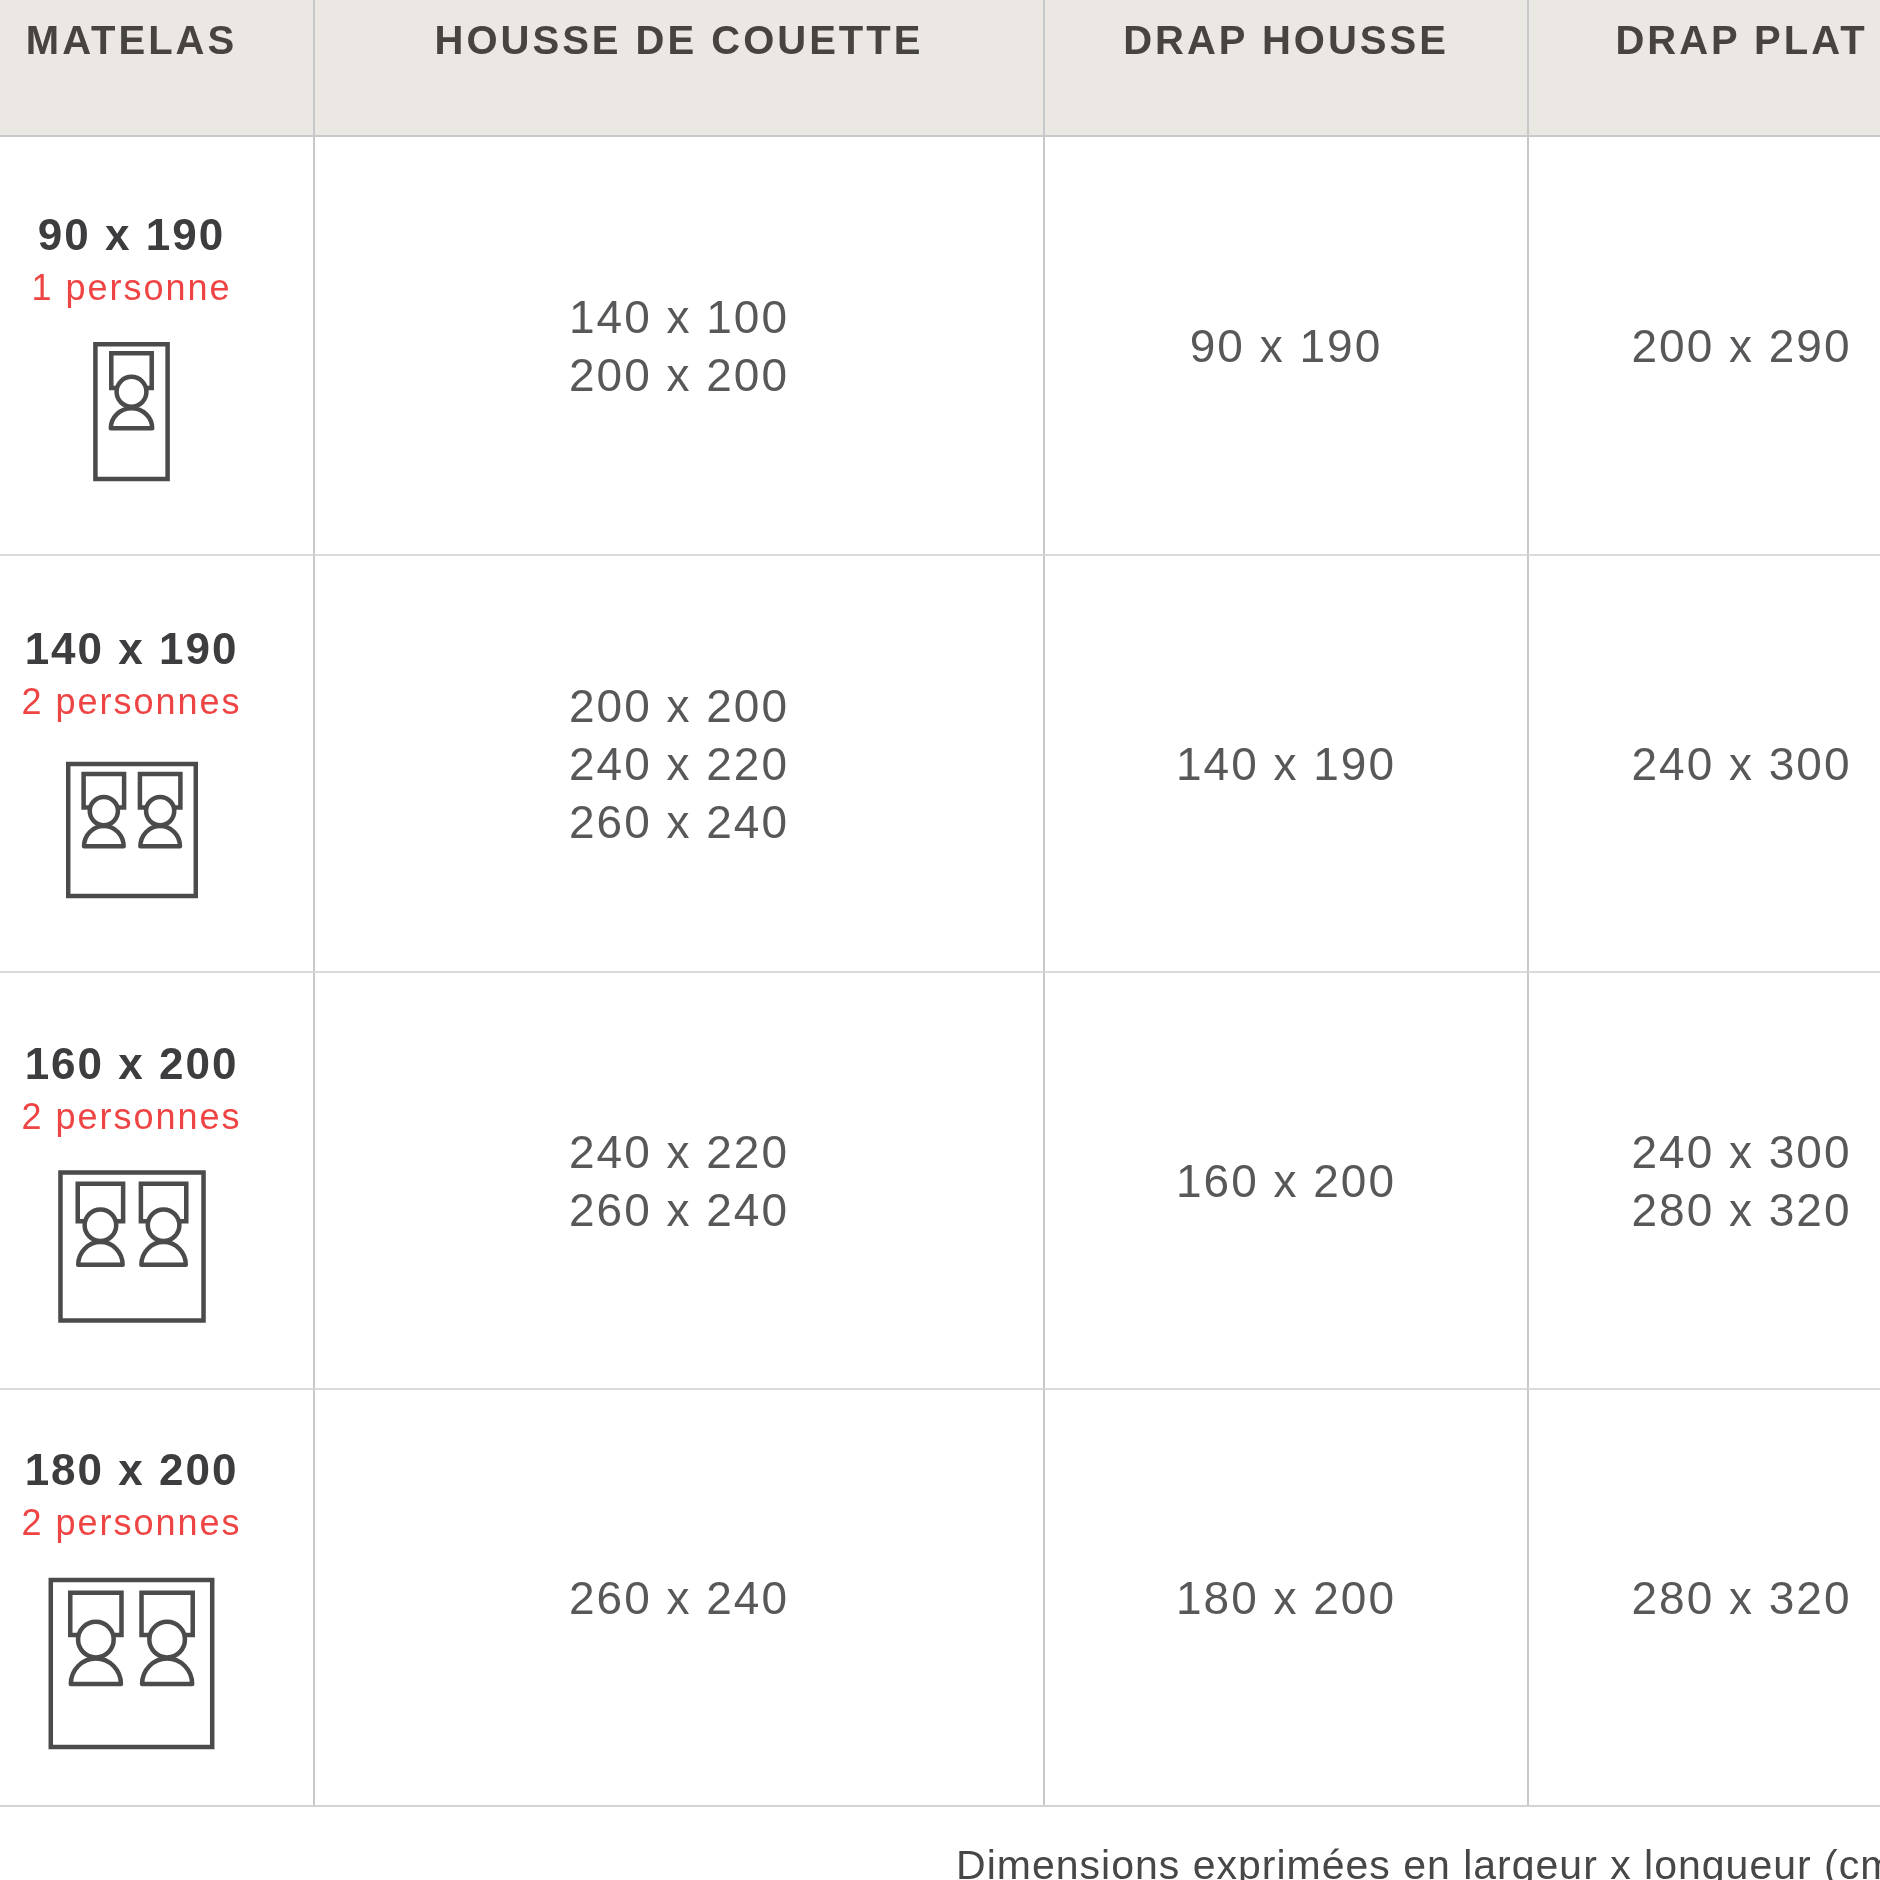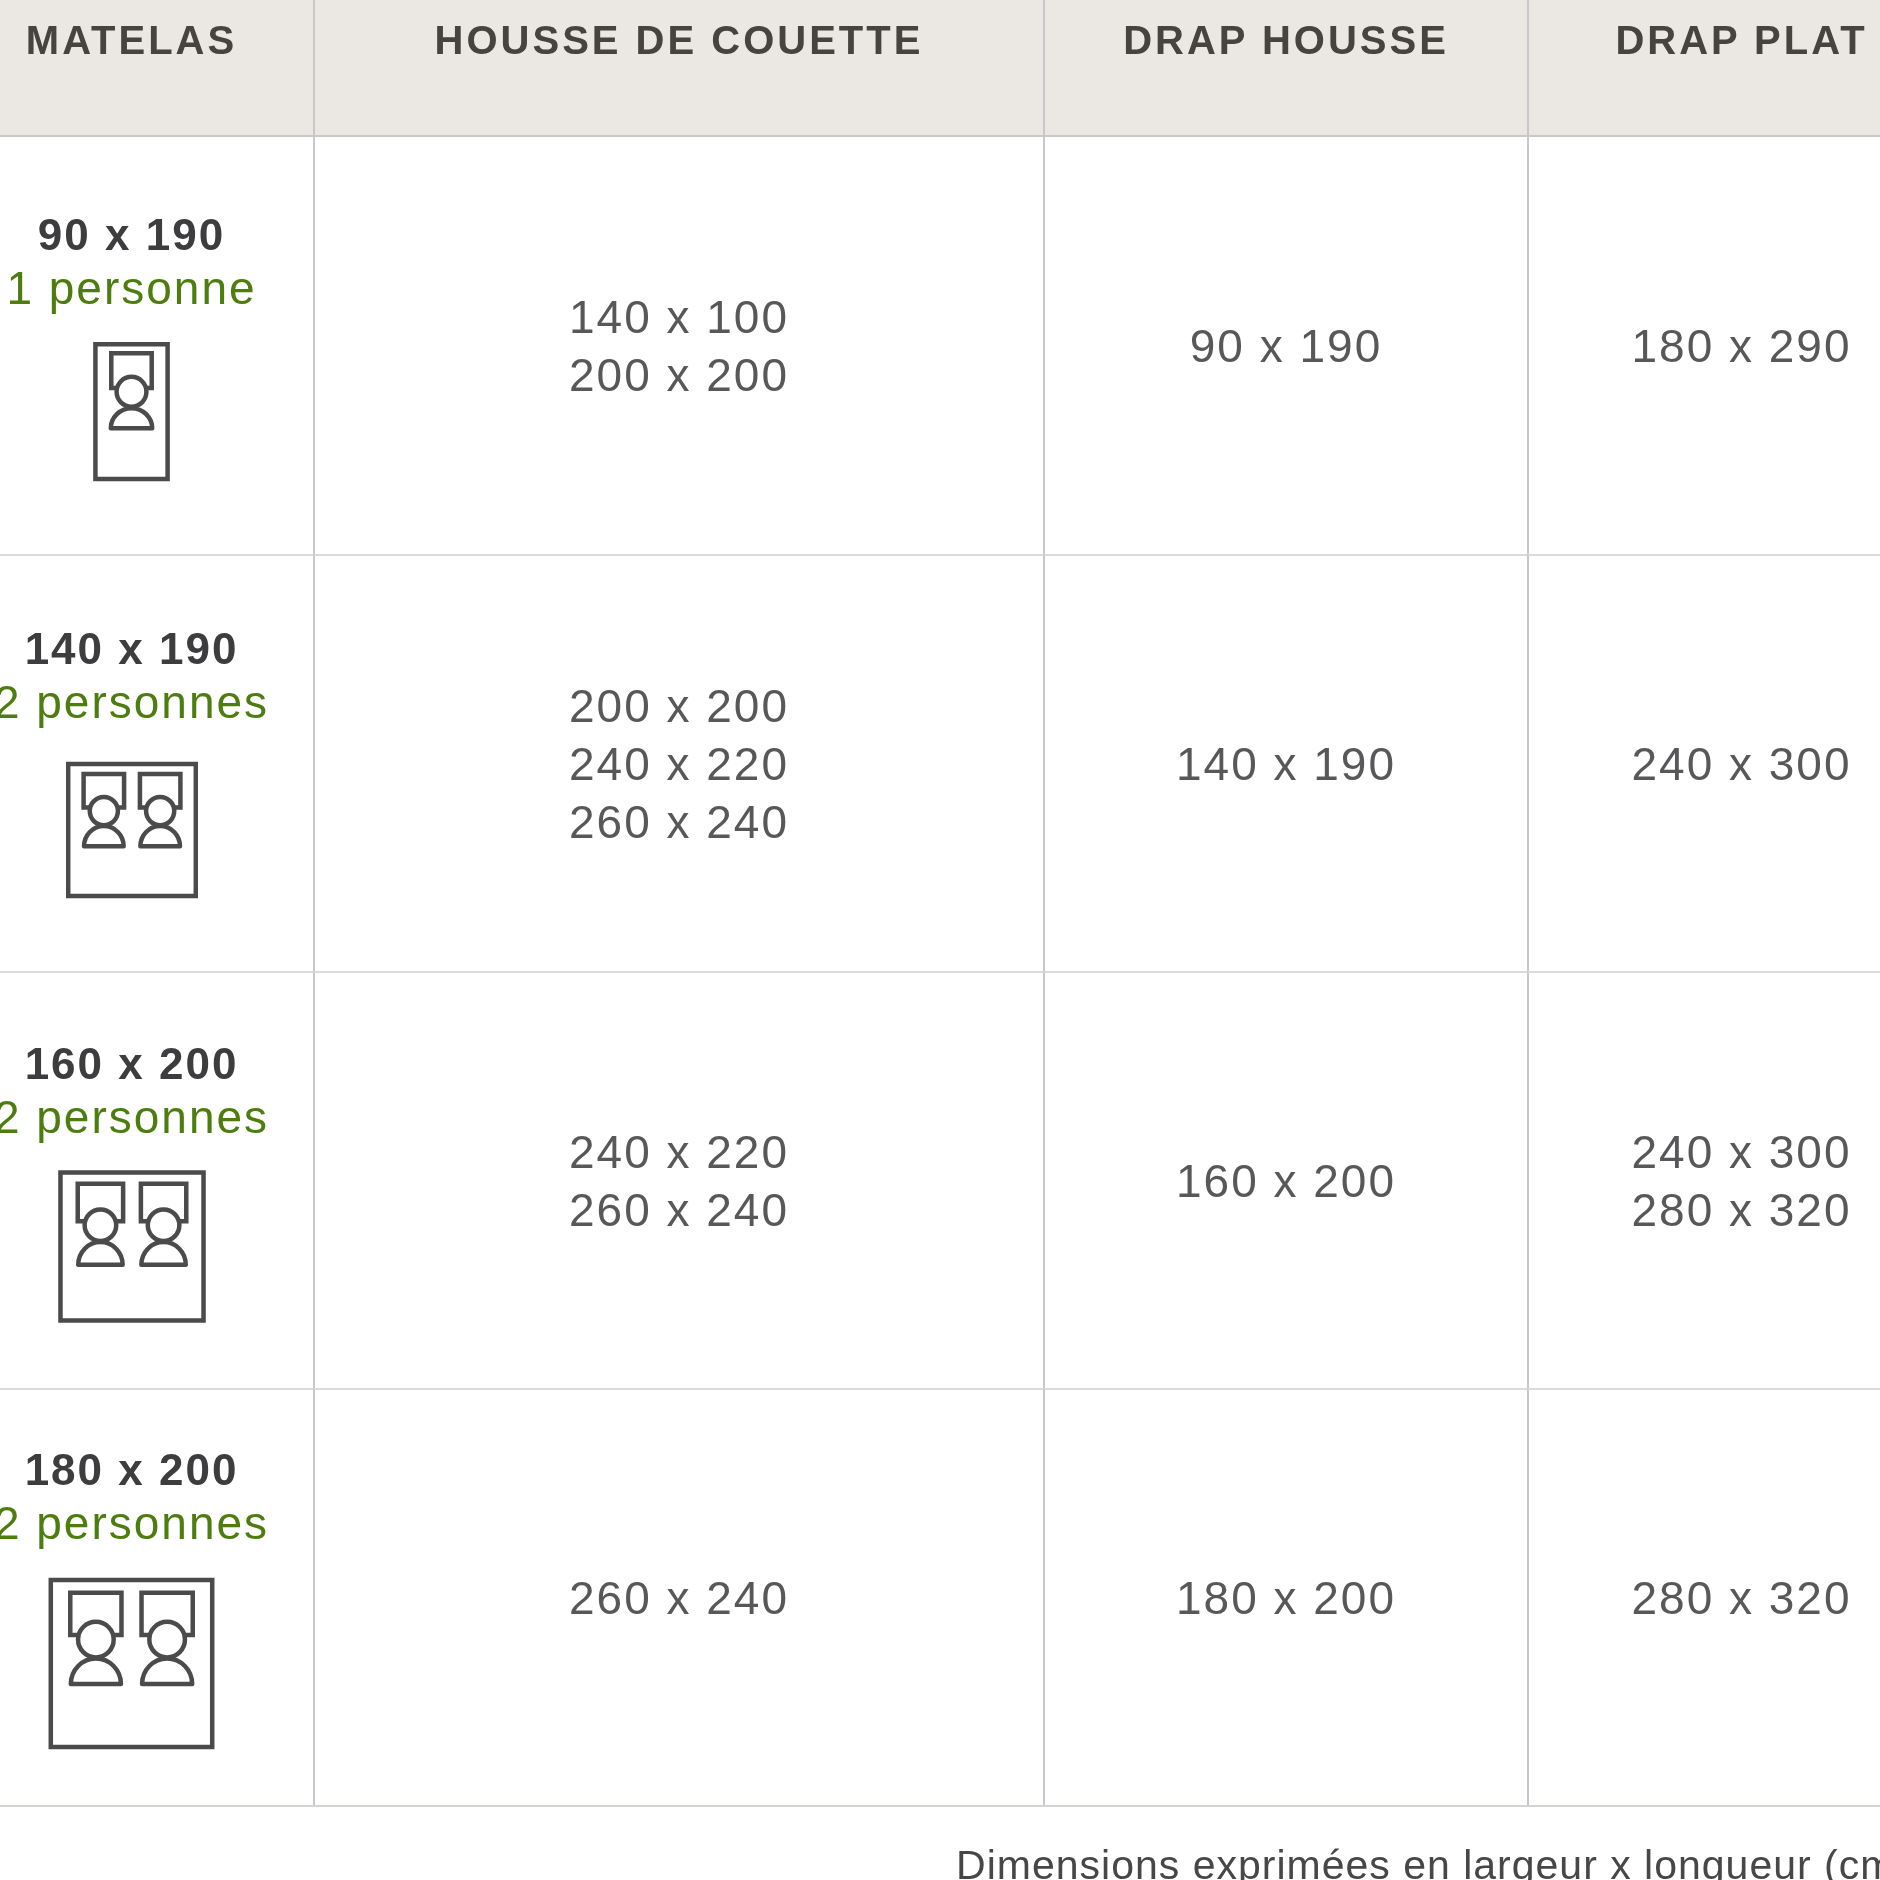--- a/index.html
+++ b/index.html
@@ -44,22 +44,22 @@
   .cell.sep   { border-top: 2px solid #dcdbd9; }
 
   .mattress-size {
     font-size: 44px;
     font-weight: bold;
     color: #3d3d3f;
     letter-spacing: 2px;
     line-height: 52px;
   }
   .mattress-persons {
-    font-size: 46px;
-    color: #4d7c0f;
+    font-size: 36px;
+    color: #ef4444;
     letter-spacing: 2px;
     line-height: 54px;
   }
   .bed-svg { margin-top: 26px; display: block; }
   .bed-svg * { vector-effect: non-scaling-stroke; }
 
   .val {
     font-size: 46px;
     color: #58585a;
     letter-spacing: 2px;
@@ -98,21 +98,21 @@
     </svg>
   </div>
   <div class="cell bodyc cborder">
     <div class="val">140 x 100</div>
     <div class="val">200 x 200</div>
   </div>
   <div class="cell bodyc cborder">
     <div class="val">90 x 190</div>
   </div>
   <div class="cell bodyc cborder">
-    <div class="val">180 x 290</div>
+    <div class="val">200 x 290</div>
   </div>
 
   <div class="cell bodyc sep">
     <div class="mattress-size">140 x 190</div>
     <div class="mattress-persons">2 personnes</div>
     <svg class="bed-svg" width="132" height="150" viewBox="0 0 150 155" fill="none" stroke="#4b4b4b" stroke-width="4.5">
       <rect x="2.5" y="2.5" width="145" height="150" fill="#ffffff"></rect>
       <rect x="20" y="14" width="46" height="38"></rect>
       <circle cx="43" cy="56" r="16" fill="#ffffff"></circle>
       <path d="M20.5 96 a22.5 23 0 0 1 45 0 z" fill="#ffffff" stroke-linejoin="round"></path>

